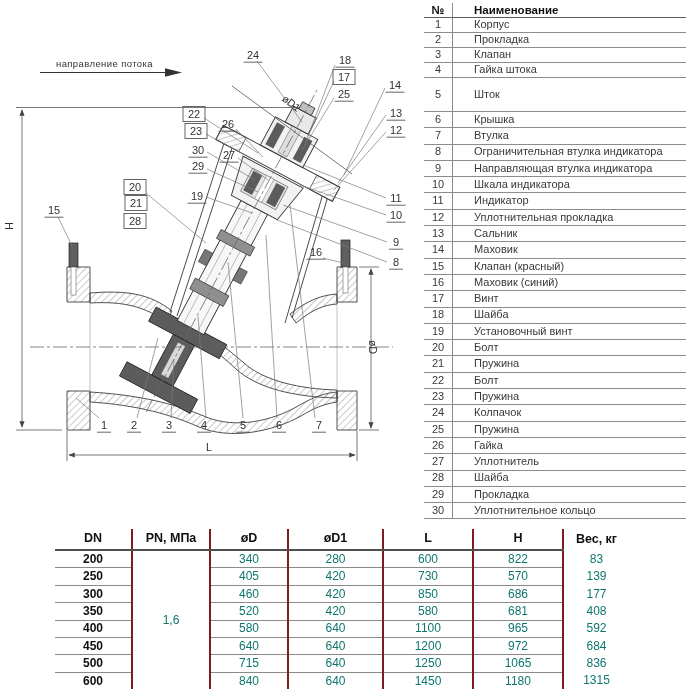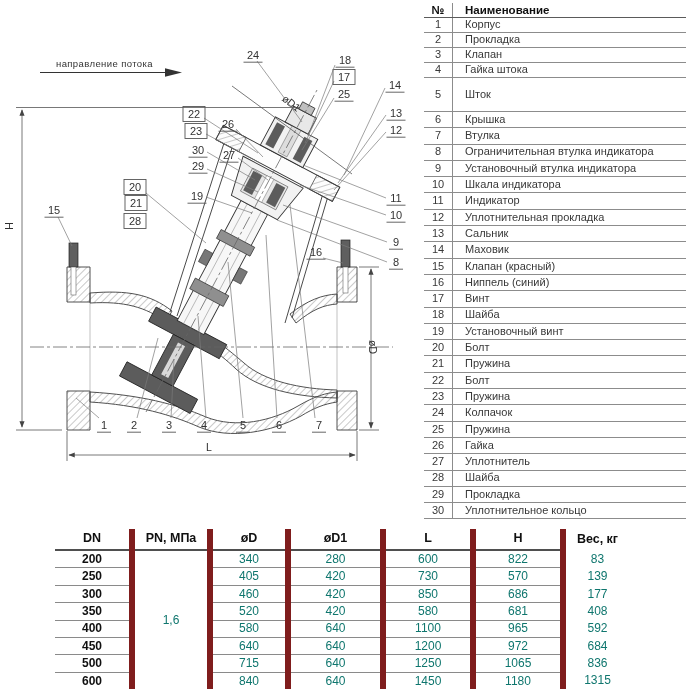--- a/index.html
+++ b/index.html
@@ -8,33 +8,33 @@
 
   
   table.parts{position:absolute;left:424px;top:3px;width:262px;
               border-collapse:collapse;table-layout:fixed;}
   table.parts th,table.parts td{border-bottom:1px solid #8c8c8c;font-size:11px;
               color:#383838;padding:0;line-height:1.05;white-space:nowrap;}
   table.parts th{height:14px;font-size:11.5px;color:#101010;text-align:left;
               border-bottom:1.6px solid #5a5a5a;}
   table.parts th.num,table.parts td.num{width:28px;text-align:center;
               border-right:1px solid #8c8c8c;}
-  table.parts td.name,table.parts th.name{padding-left:12px;}
+  table.parts td.name,table.parts th.name{padding-left:21px;}
   table.parts td{height:15.3px;}
   table.parts tr.h1 td{height:14px;}
   table.parts tr.tall td{height:33px;}
 
   
   table.dims{position:absolute;left:55px;top:529px;border-collapse:collapse;
              table-layout:fixed;}
   table.dims th,table.dims td{font-size:12px;color:#0f766e;text-align:center;
              padding:0;line-height:1.05;}
   table.dims th{height:20px;font-size:12.5px;font-weight:bold;color:#101010;}
   table.dims td{height:16.4px;}
-  table.dims .vr{border-right:6px solid #7f1d1d;}
+  table.dims .vr{border-right:2px solid #7f1d1d;}
   table.dims .bb{border-bottom:1px solid #8a8a8a;}
   table.dims .hb{border-bottom:2px solid #4f4f4f;}
   table.dims td.dn{font-weight:bold;color:#101010;}
   .c0{width:77px;} .c1{width:78px;} .c2{width:78px;} .c3{width:95px;}
   .c4{width:90px;} .c5{width:90px;} .c6{width:66px;}
 
   
   svg.dwg{position:absolute;left:0;top:0;}
   .flowtxt{font:9.5px "Liberation Sans",sans-serif;fill:#333;letter-spacing:.4px;}
   .dim{font:10.5px "Liberation Sans",sans-serif;fill:#2f2f2f;}
@@ -334,21 +334,21 @@
         <tr>
           <td class="num">7</td>
           <td class="name">Втулка</td>
         </tr>
         <tr>
           <td class="num">8</td>
           <td class="name">Ограничительная втулка индикатора</td>
         </tr>
         <tr>
           <td class="num">9</td>
-          <td class="name">Установочный втулка индикатора</td>
+          <td class="name">Направляющая втулка индикатора</td>
         </tr>
         <tr>
           <td class="num">10</td>
           <td class="name">Шкала индикатора</td>
         </tr>
         <tr>
           <td class="num">11</td>
           <td class="name">Индикатор</td>
         </tr>
         <tr>
@@ -362,21 +362,21 @@
         <tr>
           <td class="num">14</td>
           <td class="name">Маховик</td>
         </tr>
         <tr>
           <td class="num">15</td>
           <td class="name">Клапан (красный)</td>
         </tr>
         <tr>
           <td class="num">16</td>
-          <td class="name">Ниппель (синий)</td>
+          <td class="name">Маховик (синий)</td>
         </tr>
         <tr>
           <td class="num">17</td>
           <td class="name">Винт</td>
         </tr>
         <tr>
           <td class="num">18</td>
           <td class="name">Шайба</td>
         </tr>
         <tr>

